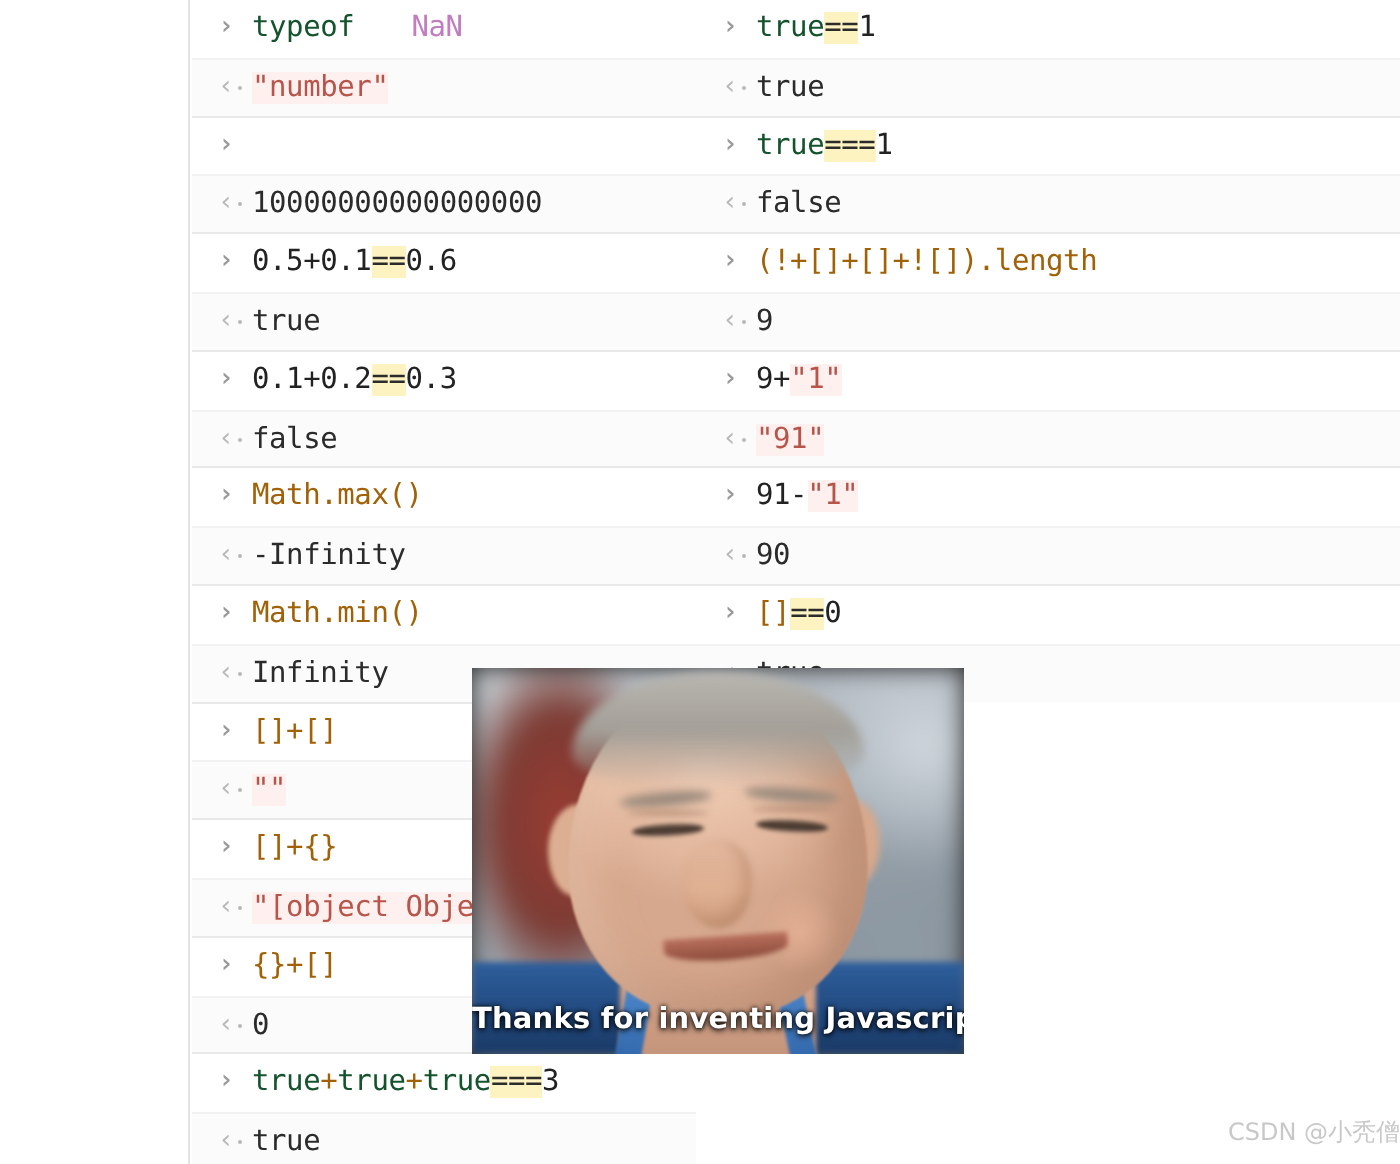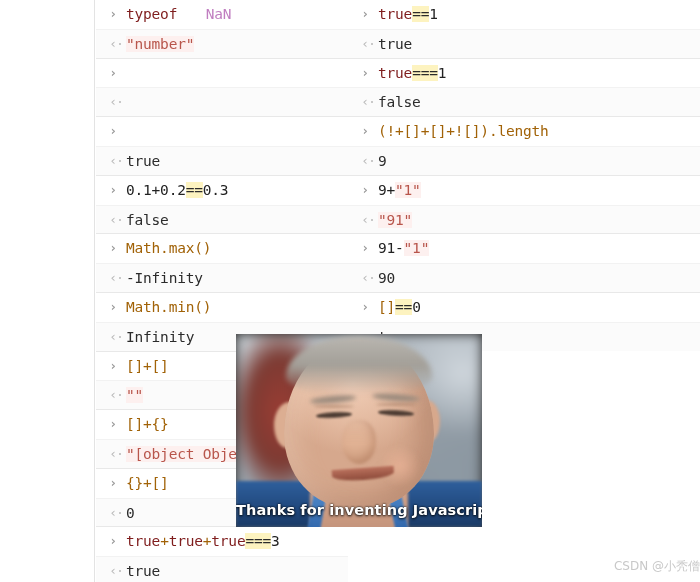--- a/index.html
+++ b/index.html
@@ -82,21 +82,21 @@
   .prompt.out::after {
     content: "";
     position: absolute;
     right: 1px; top: 13px;
     width: 2px; height: 2px;
     background: #b9b9b9;
     border-radius: 50%;
   }
 
   
-  .tok-kw      { color: #7f1d1d; }          
+  .tok-kw      { color: #14532d; }          
   .tok-ident   { color: #c07ec0; padding-left: 20px; }          
   .tok-plain   { color: #a16207; }
   .tok-num     { color: #222222; }
   .tok-str     { color: #b8554b; background: #fdf0ef; }
   .tok-hl      { background: #fdf3c0; color: #2b2b2b; }
 
   .out-text { color: #2b2b2b; }
   .out-str  { color: #b8554b; background: #fdf0ef; }
 
   
@@ -277,24 +277,24 @@
 
   <div id="console-panel">
 
     <div class="col" id="col-left">
         <div class="log-group">
           <div class="log-row input"><span class="prompt in">›</span><span><span class="tok-kw">typeof</span><span class="tok-plain"> </span><span class="tok-ident">NaN</span></span></div>
           <div class="log-row output"><span class="prompt out">‹</span><span class="out-str">"number"</span></div>
         </div>
         <div class="log-group">
           <div class="log-row input"><span class="prompt in">›</span></div>
-          <div class="log-row output"><span class="prompt out">‹</span></div>
-        </div>
-        <div class="log-group">
-          <div class="log-row input"><span class="prompt in">›</span></div>
+          <div class="log-row output"><span class="prompt out">‹</span><span class="out-text">10000000000000000</span></div>
+        </div>
+        <div class="log-group">
+          <div class="log-row input"><span class="prompt in">›</span><span><span class="tok-num">0.5+0.1</span><span class="tok-hl">==</span><span class="tok-num">0.6</span></span></div>
           <div class="log-row output"><span class="prompt out">‹</span><span class="out-text">true</span></div>
         </div>
         <div class="log-group">
           <div class="log-row input"><span class="prompt in">›</span><span><span class="tok-num">0.1+0.2</span><span class="tok-hl">==</span><span class="tok-num">0.3</span></span></div>
           <div class="log-row output"><span class="prompt out">‹</span><span class="out-text">false</span></div>
         </div>
         <div class="log-group">
           <div class="log-row input"><span class="prompt in">›</span><span><span class="tok-plain">Math.max()</span></span></div>
           <div class="log-row output"><span class="prompt out">‹</span><span class="out-text">-Infinity</span></div>
         </div>

